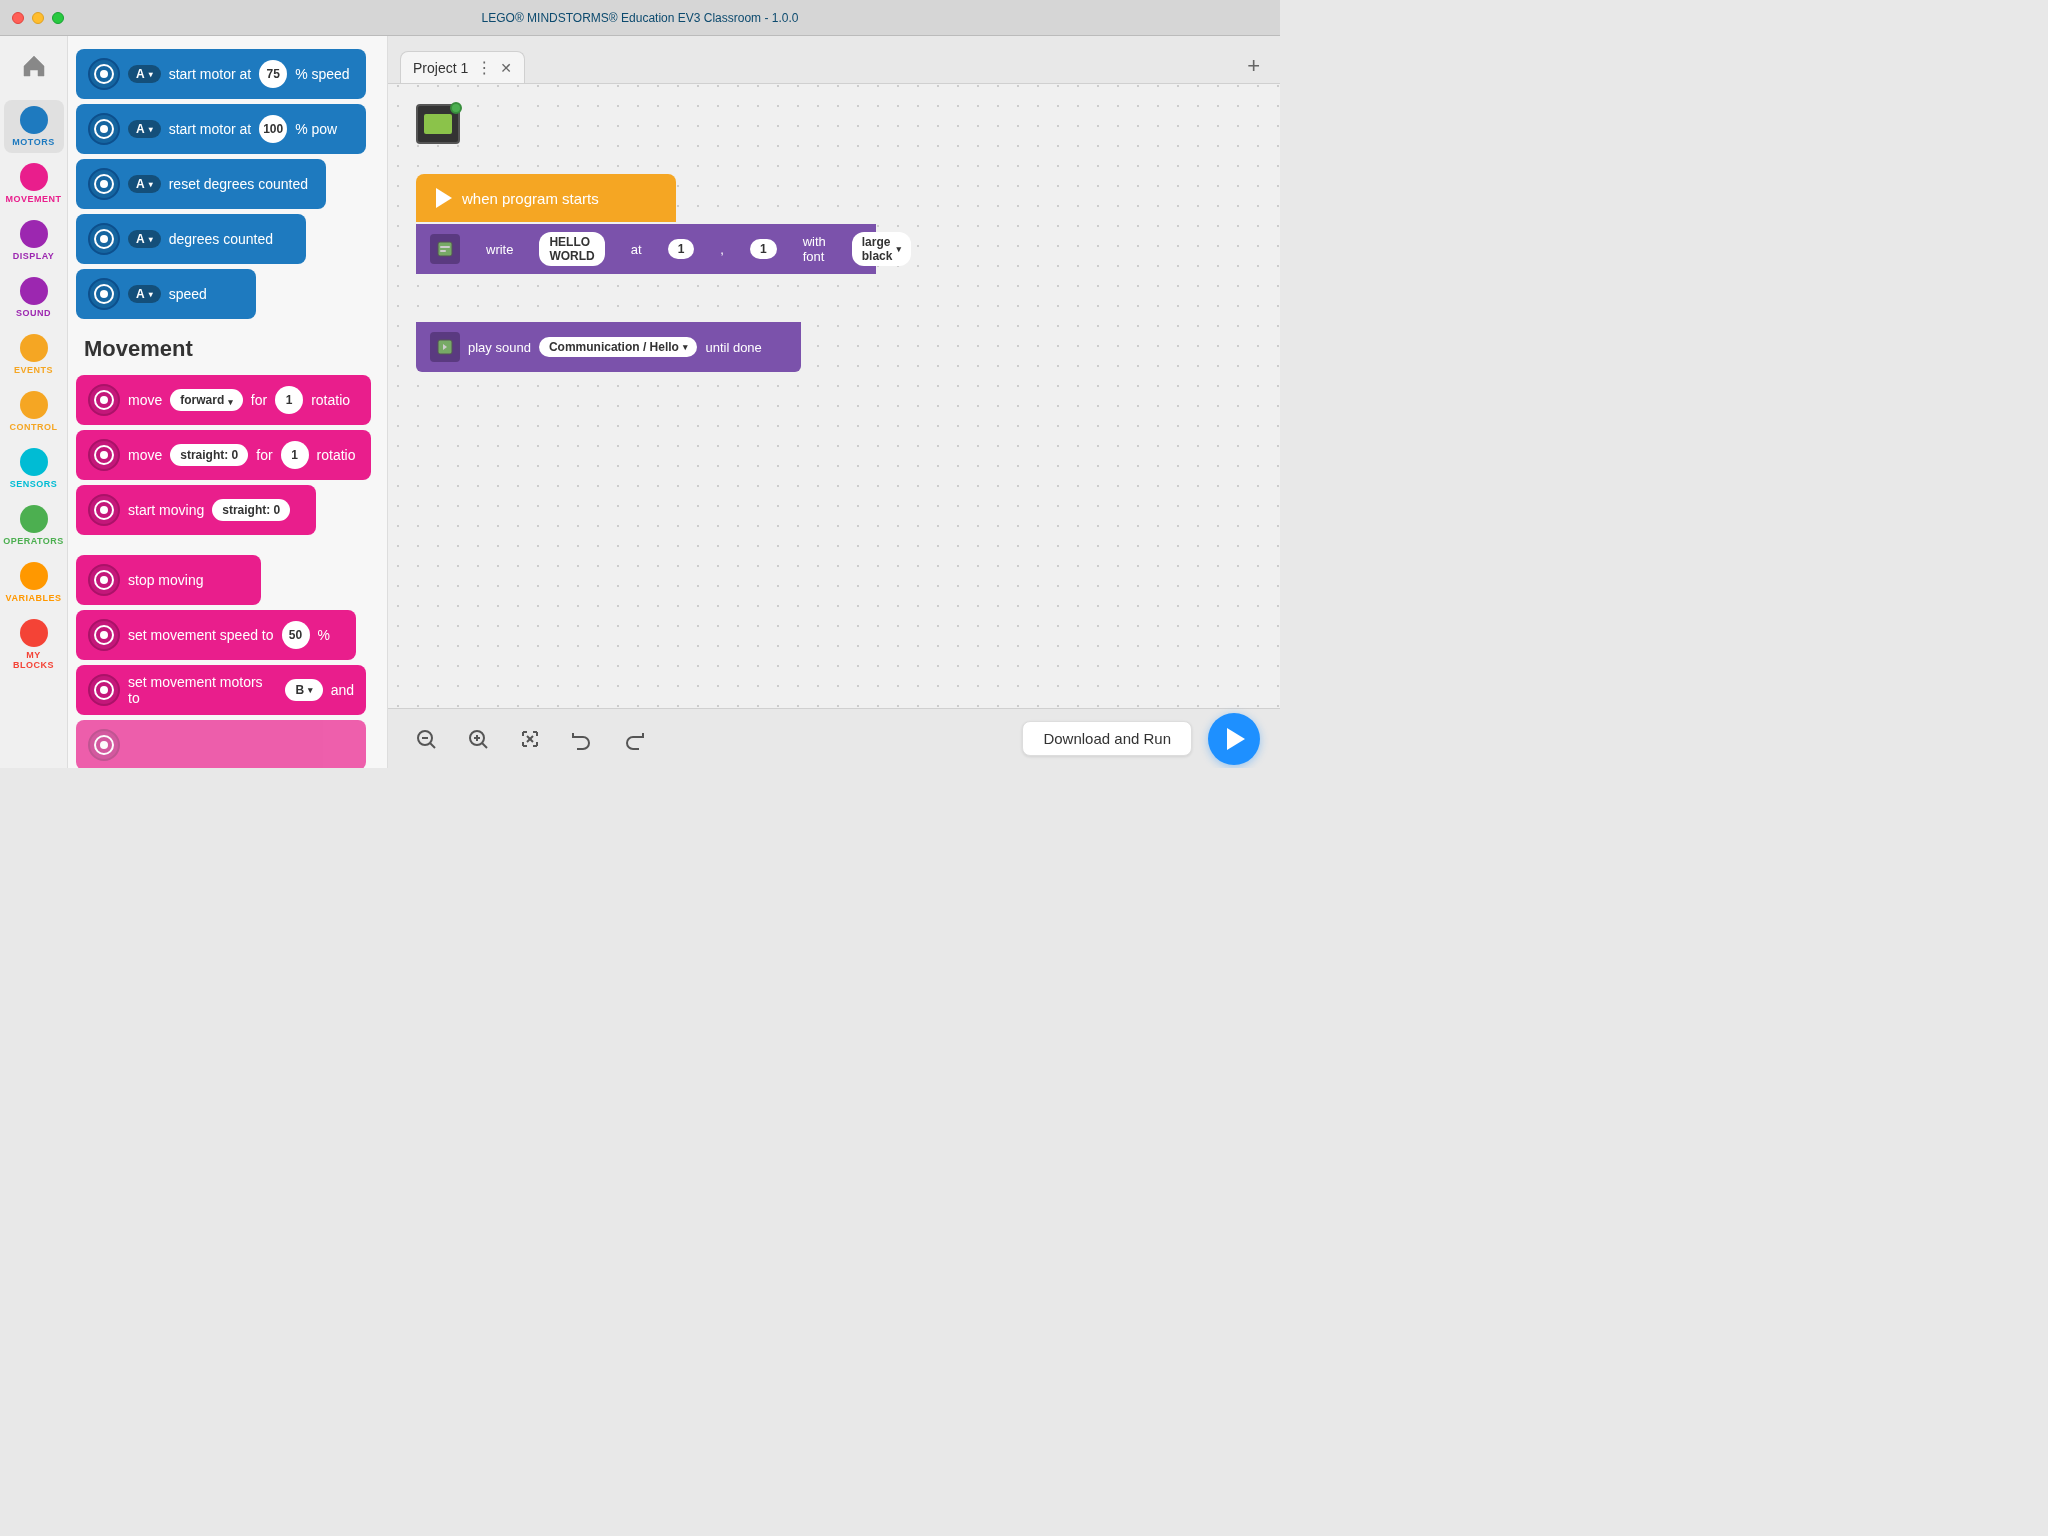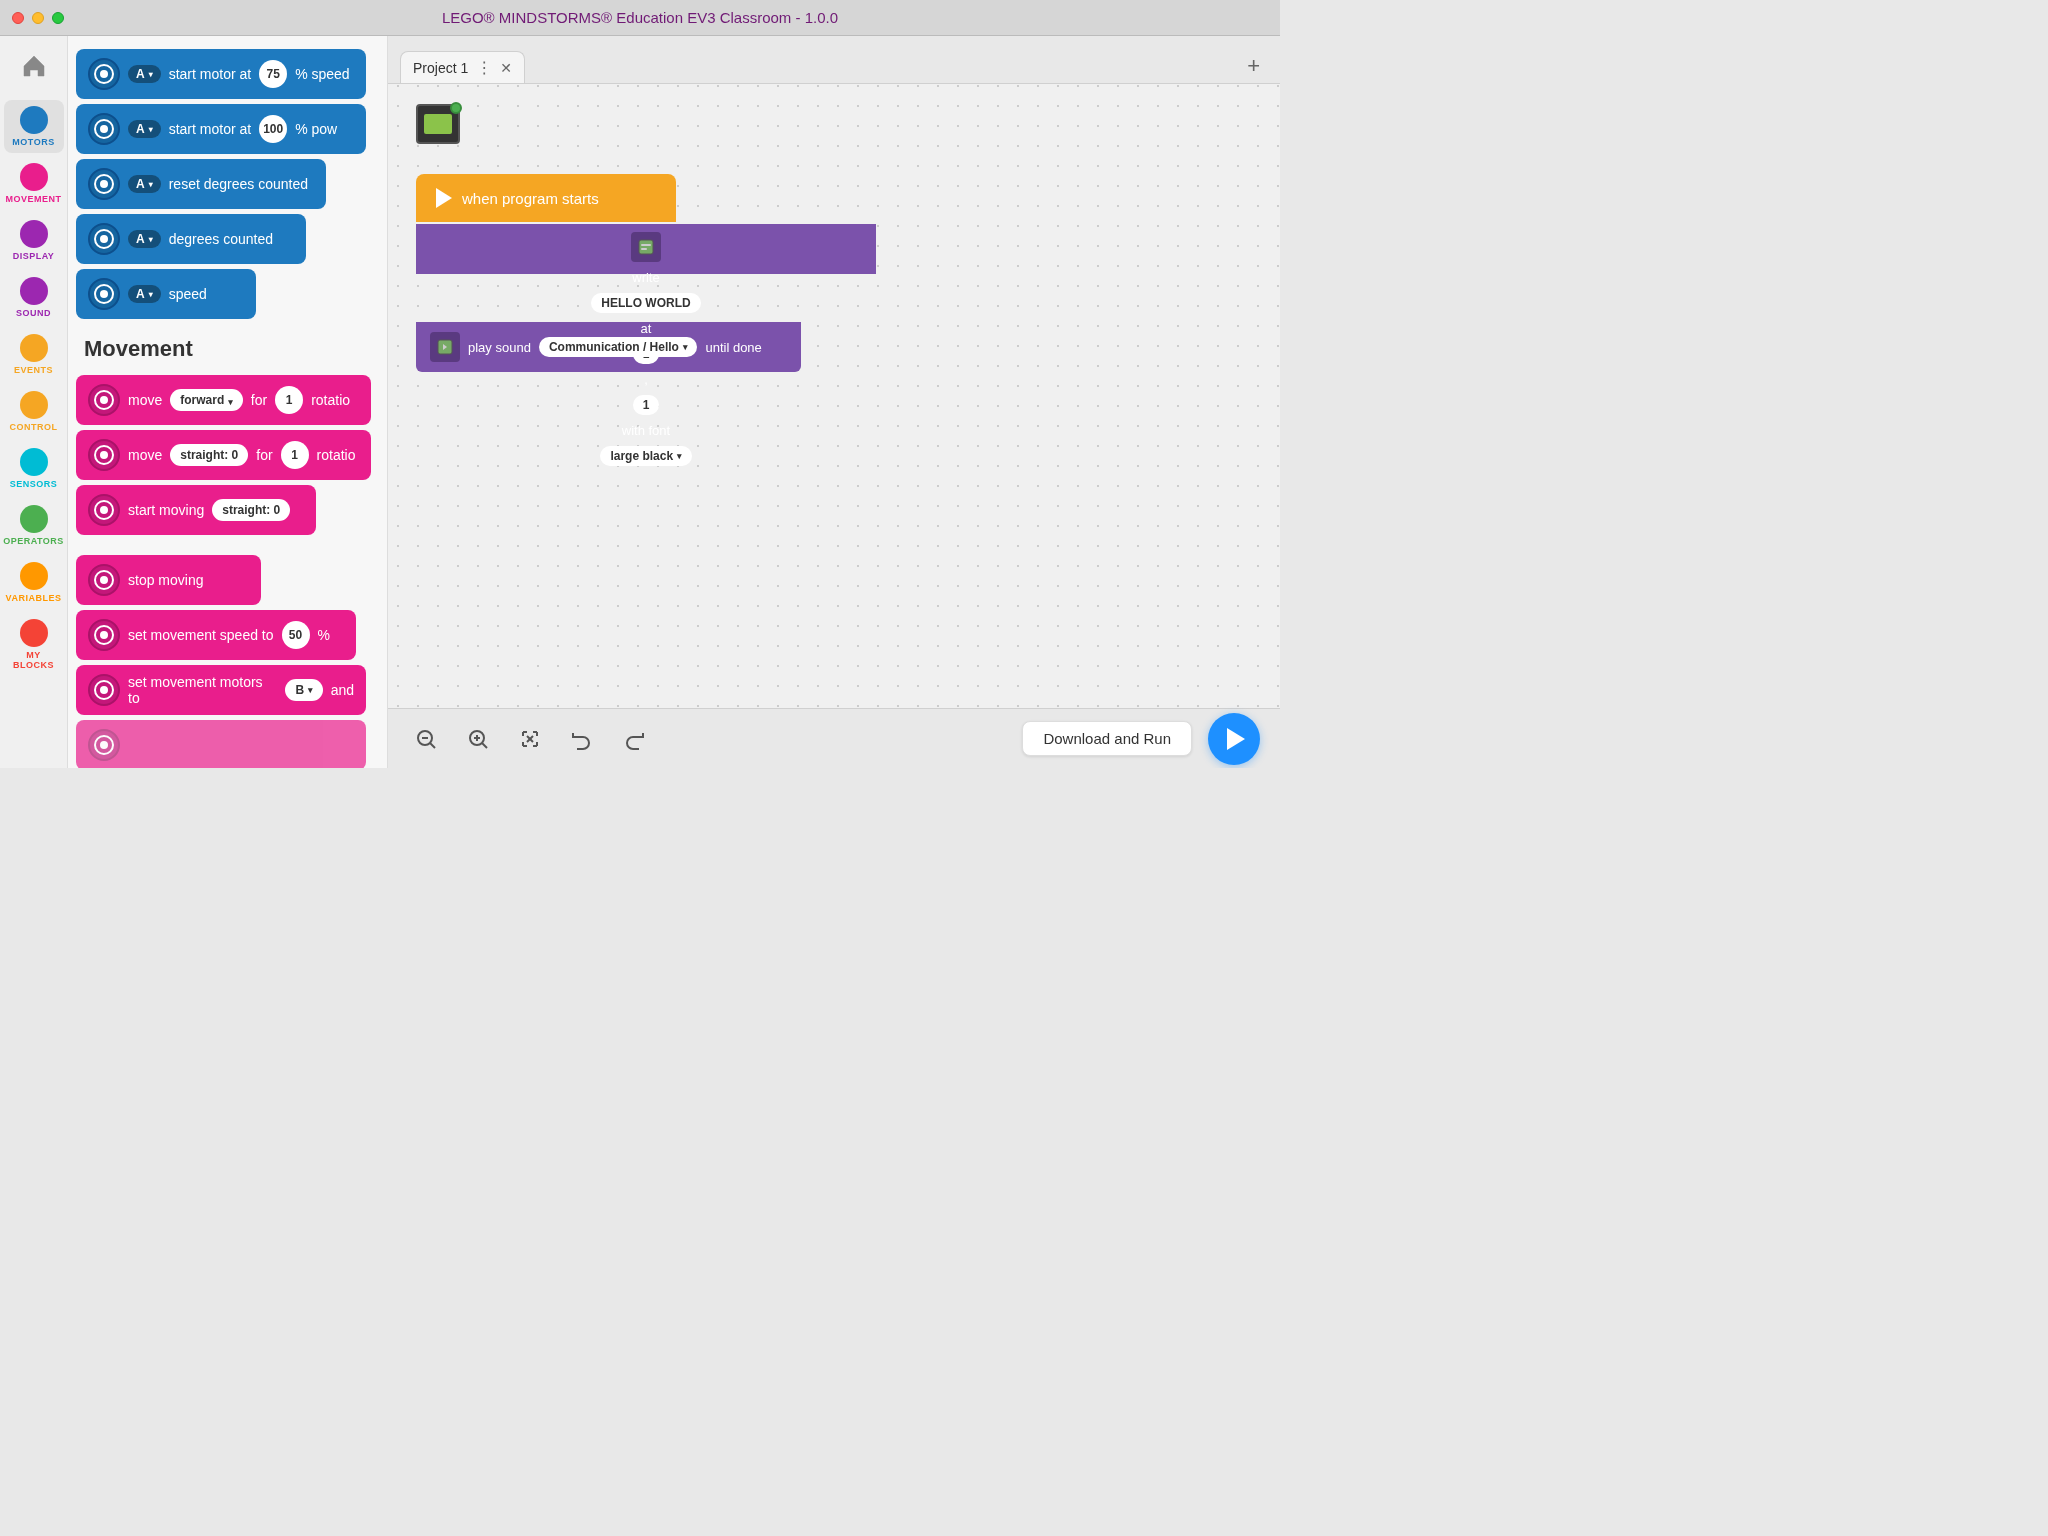--- a/index.html
+++ b/index.html
@@ -9,22 +9,22 @@
     .titlebar {
       height: 36px;
       background: #d6d6d6;
       display: flex;
       align-items: center;
       justify-content: center;
       position: relative;
       border-bottom: 1px solid #bbb;
     }
     .titlebar-title {
-      font-size: 15px;
-      color: #701a75;
+      font-size: 12px;
+      color: #0c4a6e;
       font-weight: 500;
     }
     .traffic-lights {
       position: absolute;
       left: 12px;
       display: flex;
       gap: 8px;
       align-items: center;
     }
     .traffic-light {
@@ -330,28 +330,27 @@
       border-left: 16px solid #fff;
     }
     .prog-start-text {
       color: #fff;
       font-size: 15px;
       font-weight: 500;
     }
 
     .prog-write-block {
       background: #7b52ab;
-      padding: 8px 14px;
-      display: flex;
-      align-items: center;
-      gap: 8px;
+      padding: 15px 14px;
+      display: flex;
+      align-items: center;
+      gap: 26px;
       width: 460px;
       height: 50px;
       margin-top: 2px;
-      flex-direction: column;
     }
     .prog-sound-block {
       background: #7b52ab;
       padding: 0 14px;
       display: flex;
       align-items: center;
       gap: 8px;
       width: 385px;
       height: 50px;
       margin-top: 2px;

